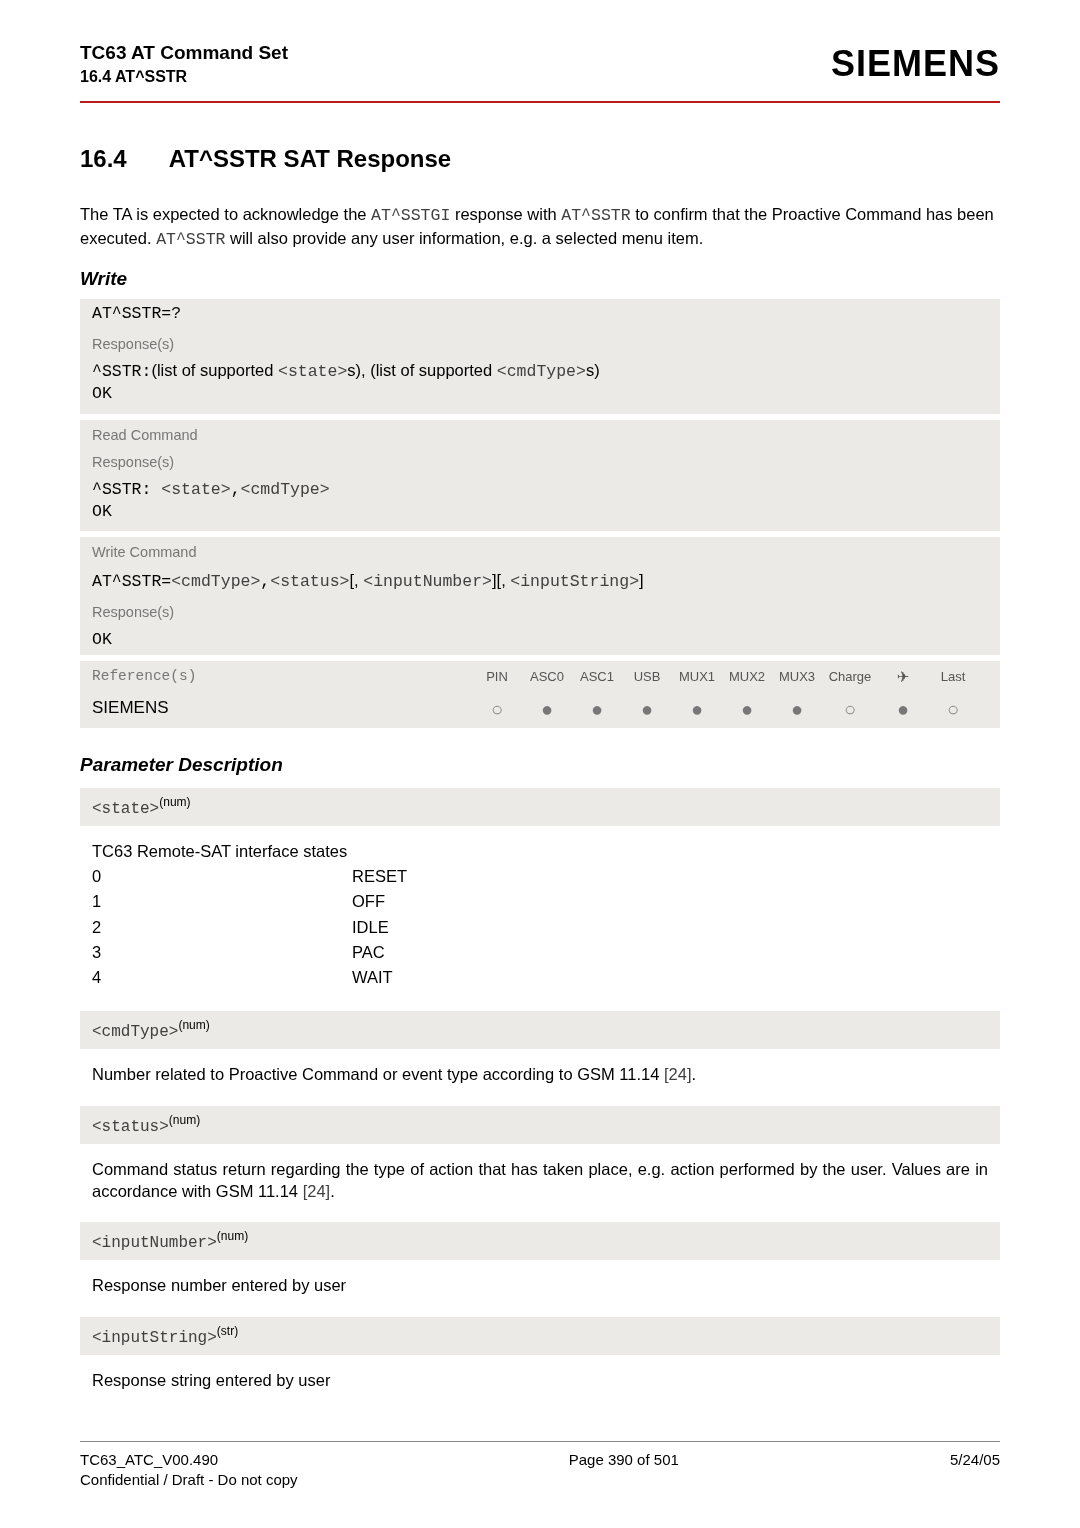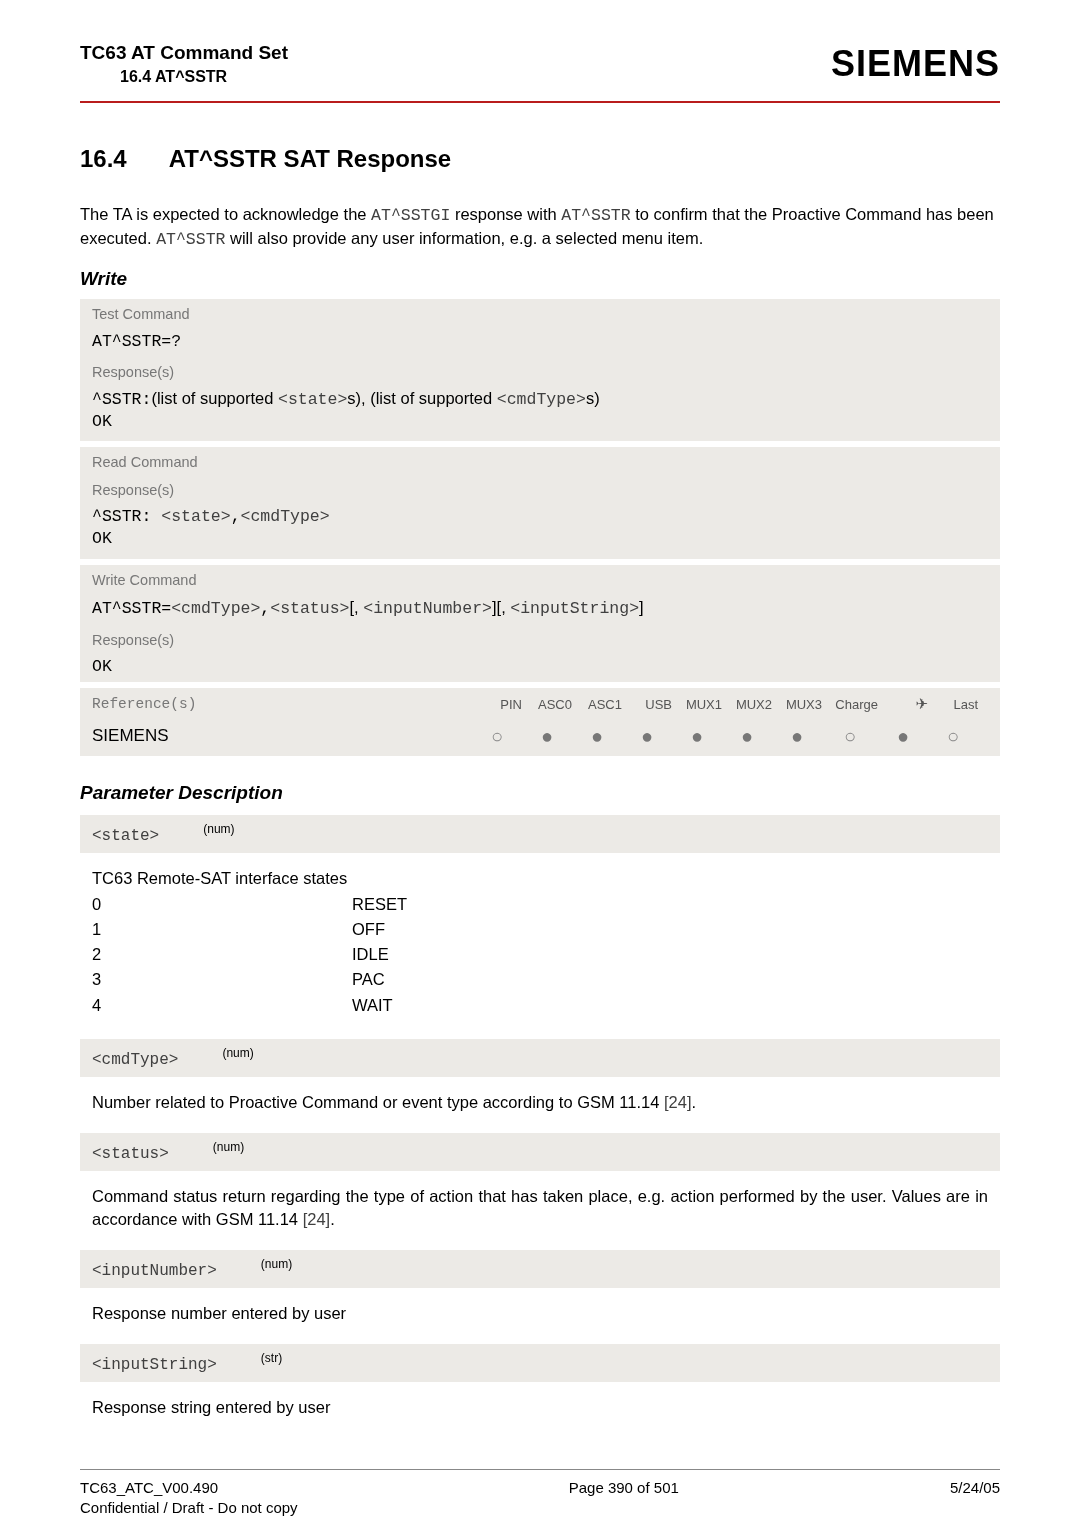--- a/index.html
+++ b/index.html
@@ -8,46 +8,46 @@
     font-family: Arial, Helvetica, sans-serif;
     color: #000;
     width: 1080px;
     margin: 0 auto;
     padding: 40px 80px 30px 80px;
     font-size: 16.5px;
     line-height: 1.35;
   }
   .header { display: flex; justify-content: space-between; align-items: flex-start; border-bottom: 2px solid #b91c1c; padding-bottom: 12px; margin-bottom: 40px; }
   .header-left .title { font-weight: bold; font-size: 19px; }
-  .header-left .subtitle { font-weight: bold; font-size: 16px; margin-left: 40px; }
+  .header-left .subtitle { font-weight: bold; font-size: 16px; }
   .brand { font-size: 36px; font-weight: bold; letter-spacing: 1px; color: #000; }
   h2.section { font-size: 24px; font-weight: bold; margin-bottom: 28px; }
   h2.section .num { display: inline-block; margin-right: 42px; }
   p.intro { margin-bottom: 14px; }
   .mono { font-family: "Courier New", monospace; }
   .link { color: #404040; }
   h3.italic { font-style: italic; font-weight: bold; font-size: 19px; margin: 10px 0 8px 0; }
   .block { background: #eceae6; margin-bottom: 6px; }
   .blhead { padding: 6px 12px 2px 12px; color: #777; font-size: 14.5px; }
   .blbody { padding: 2px 12px 8px 12px; }
   .blline { padding: 4px 12px; }
   .refrow { display: flex; align-items: center; padding: 6px 12px; font-size: 14.5px; color: #555; }
   .ref-label { flex: 0 0 380px; color: #777; font-family: Liberation Mono, monospace; }
   .ref-cols { display: flex; gap: 0; align-items: center; }
-  .col { width: 50px; text-align: right; font-size: 13px; color: #555; }
+  .col { width: 50px; text-align: center; font-size: 13px; color: #555; }
   .col.w { width: 56px; }
   .siemrow { display: flex; align-items: center; padding: 4px 12px 8px 12px; }
   .siemrow .lab { flex: 0 0 380px; font-size: 17px; color: #000; }
   .dots { display: flex; }
   .dot, .circ { width: 50px; text-align: center; font-size: 20px; line-height: 1; }
   .circ::before { content: "○"; color: #888; }
   .dot::before { content: "●"; color: #777; }
   .param-head { background: #eceae6; padding: 6px 12px; margin-top: 10px; }
   .param-head .mono { font-size: 16px; }
-  .sup { font-size: 12px; vertical-align: super; margin-left: 44px; }
+  .sup { font-size: 12px; vertical-align: super; }
   .param-body { padding: 14px 12px 10px 12px; }
   .kv { display: flex; margin: 3px 0; }
   .kv .k { width: 260px; }
   .footer { border-top: 1.5px solid #888; margin-top: 40px; padding-top: 8px; display: flex; justify-content: space-between; font-size: 15px; }
   .arrow { font-size: 15px; }
 </style>
 </head>
 <body>
 
 <div class="header">
@@ -62,21 +62,20 @@
   <span class="num">16.4</span><span>AT^SSTR   SAT Response</span>
 </h2>
 
 <p class="intro">
   <span>The TA is expected to acknowledge the </span><span class="mono link">AT^SSTGI</span><span> response with </span><span class="mono link">AT^SSTR</span><span> to confirm that the Proactive Command has been executed. </span><span class="mono link">AT^SSTR</span><span> will also provide any user information, e.g. a selected menu item.</span>
 </p>
 
 <h3 class="italic">Write</h3>
 
 <div class="block">
-  <div class="blhead">Test Command</div>
   <div class="blline mono">AT^SSTR=?</div>
   <div class="blhead">Response(s)</div>
   <div class="blbody">
     <span class="mono">^SSTR:</span><span>(list of supported </span><span class="mono link">&lt;state&gt;</span><span>s), (list of supported </span><span class="mono link">&lt;cmdType&gt;</span><span>s)</span>
     <div class="mono">OK</div>
   </div>
 </div>
 
 <div class="block">
   <div class="blhead">Read Command</div>

